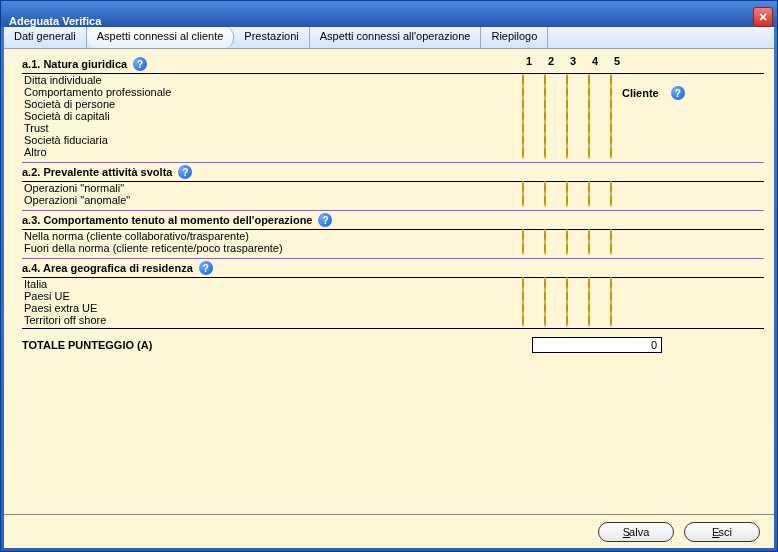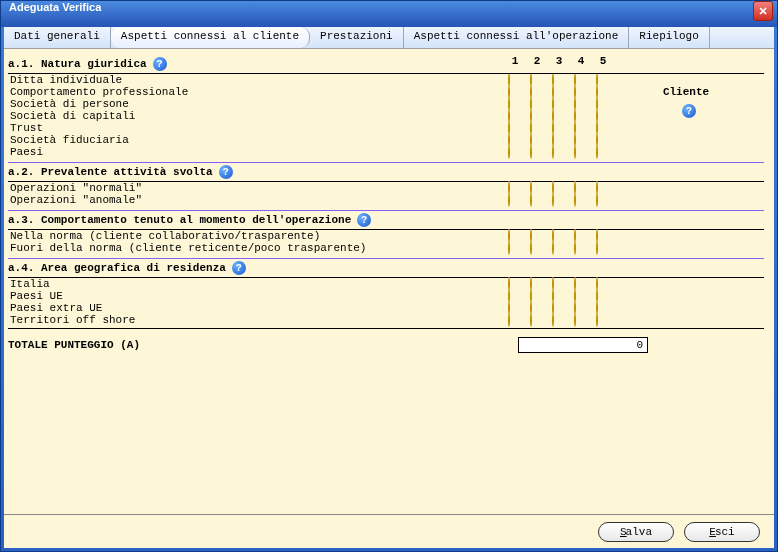--- a/index.html
+++ b/index.html
@@ -8,54 +8,54 @@
 .window {
   width: 778px; height: 552px;
   background: linear-gradient(to bottom, #3a7bd5 0%, #2962c4 100%);
   border: 1px solid #0e3a8a;
   position: relative;
 }
 .titlebar {
   height: 26px;
   background: linear-gradient(to bottom, #4a8ae0 0%, #2554b5 100%);
   color: #fff; font-weight: bold;
-  display: flex; align-items: flex-start; justify-content: space-between;
+  display: flex; align-items: flex-end; justify-content: space-between;
   padding: 0 4px 0 8px;
 }
 .close-btn {
   width: 20px; height: 20px;
   background: linear-gradient(to bottom, #f08080 0%, #d03020 100%);
   border: 1px solid #a02010; border-radius: 3px;
   color: #fff; display: flex; align-items: center; justify-content: center;
   font-weight: bold; cursor: pointer;
 }
 .client {
   position: absolute; top: 26px; left: 3px; right: 3px; bottom: 3px;
   background: #fdf6d7;
-  display: flex; flex-direction: column; font-family: Liberation Mono, monospace;
+  display: flex; flex-direction: column;
 }
 .tabs {
   display: flex; height: 22px;
   background: linear-gradient(to bottom, #f0f4ff, #d4e4fa);
   border-bottom: 1px solid #a0a0a0;
 }
 .tab {
   padding: 3px 10px 0 10px;
   border-right: 1px solid #9ab;
   cursor: pointer;
   color: #000;
 }
 .tab.active {
   background: linear-gradient(to bottom, #ffffff, #e8f0ff);
   font-weight: normal;
   border-radius: 9px;
 }
 
 .content {
-  flex: 1; padding: 6px 10px 0 4px; overflow: hidden;
+  flex: 1; padding: 6px 10px 0 18px; overflow: hidden;
 }
 .section-head {
   border-top: 1px solid #8b5cf6; border-bottom: 1px solid #000;
   padding: 2px 0 2px 0; margin-top: 4px;
   font-weight: bold;
   display: flex; align-items: center;
 }
 .section-head:first-child { margin-top: 0; border-top: none; }
 .help-icon {
   display: inline-flex; width: 14px; height: 14px; border-radius: 50%;
@@ -70,21 +70,21 @@
 }
 .col-heads {
   position: absolute; top: 0; left: 500px;
   display: flex; gap: 8px; font-weight: bold;
 }
 .col-heads span { width: 14px; text-align: center; }
 .section-head-wrap { position: relative; }
 
 .side-label {
   flex: 1; text-align: center; font-weight: bold;
-  display: flex; flex-direction: column; align-items: center; gap: 6px;
+  display: flex; align-items: center; gap: 6px;
   padding-top: 12px;
 }
 
 .total-row {
   border-top: 1px solid #000;
   margin-top: 2px; padding-top: 8px;
   display: flex; align-items: center; font-weight: bold;
 }
 .total-row .tlabel { flex: 0 0 510px; }
 .total-input {
@@ -192,21 +192,21 @@
             </tr>
         <tr>
               <td class="lbl"><span>Società fiduciaria</span></td>
               <td class="rad"><span class="radio-dot"></span></td>
               <td class="rad"><span class="radio-dot"></span></td>
               <td class="rad"><span class="radio-dot"></span></td>
               <td class="rad"><span class="radio-dot"></span></td>
               <td class="rad"><span class="radio-dot"></span></td>
             </tr>
         <tr>
-              <td class="lbl"><span>Paesi</span></td>
+              <td class="lbl"><span>Altro</span></td>
               <td class="rad"><span class="radio-dot"></span></td>
               <td class="rad"><span class="radio-dot"></span></td>
               <td class="rad"><span class="radio-dot"></span></td>
               <td class="rad"><span class="radio-dot"></span></td>
               <td class="rad"><span class="radio-dot"></span></td>
             </tr>
       </tbody>
         </table>
 
       <div class="section-head">

